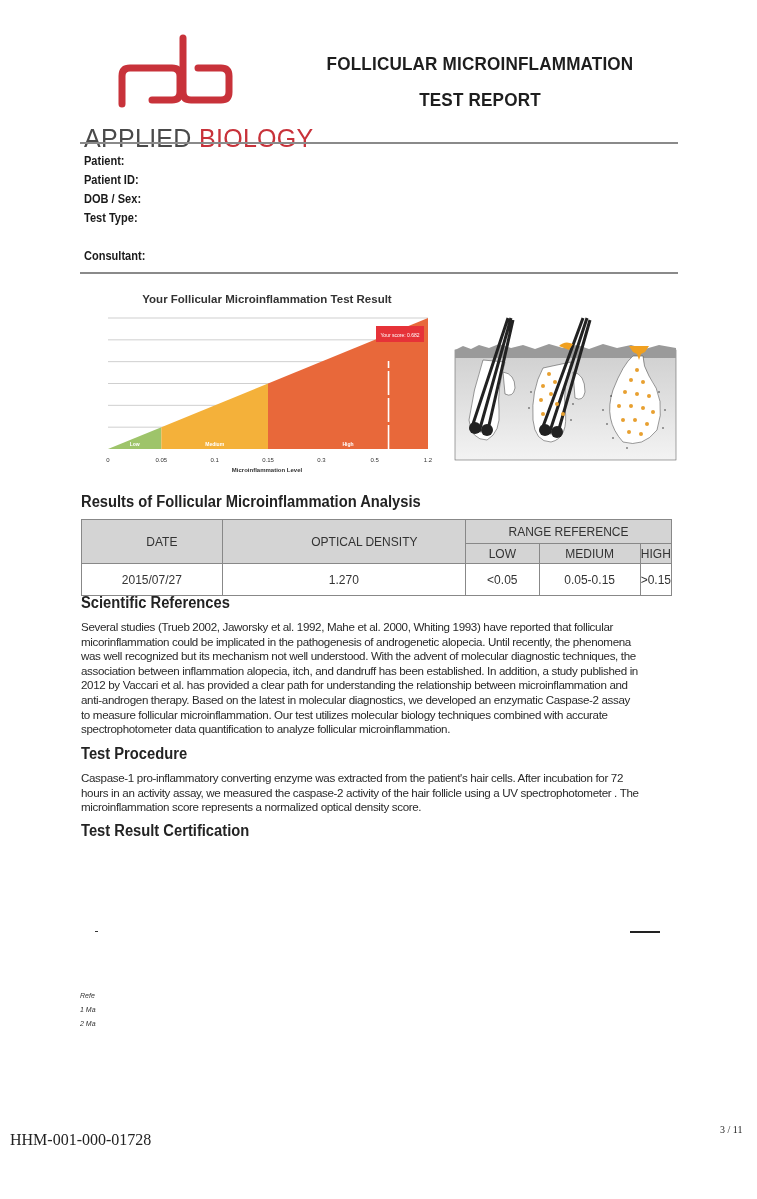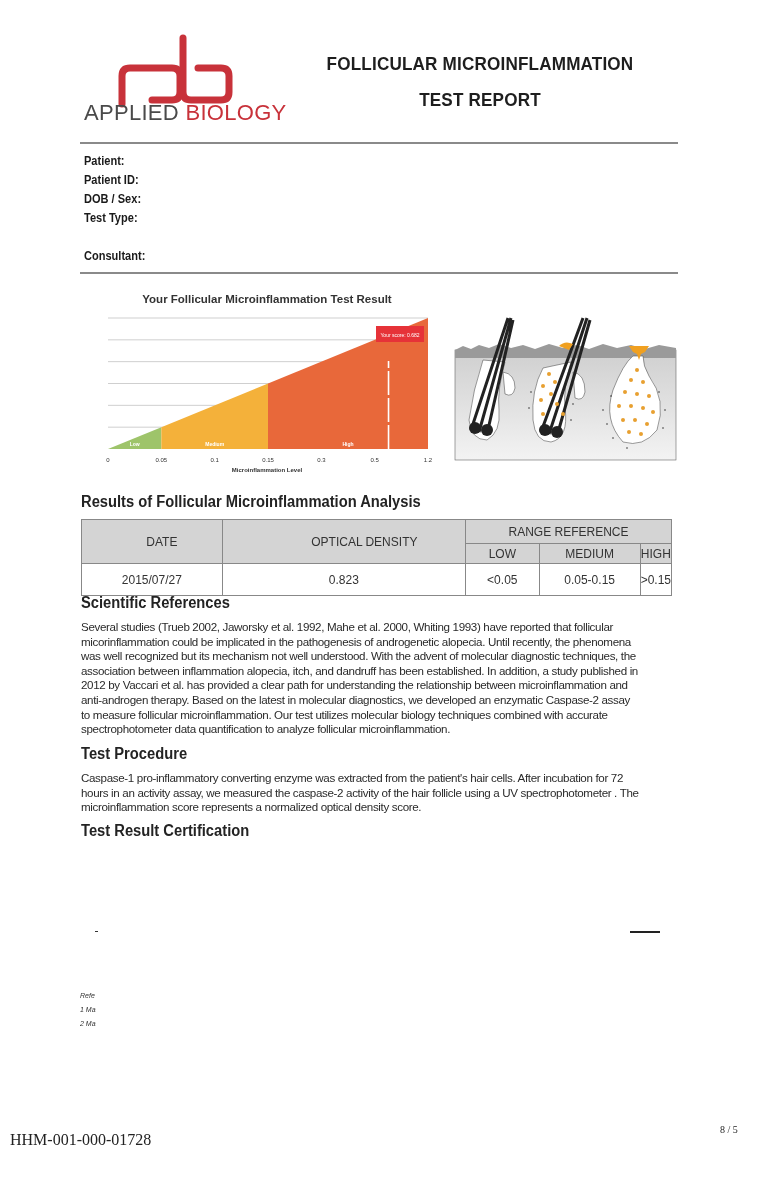--- a/index.html
+++ b/index.html
@@ -1,19 +1,19 @@
 <!DOCTYPE html>
 <html><head>
 <meta charset="utf-8">
 <style>
   html, body { margin: 0; padding: 0; background: #ffffff; }
   body { width: 757px; height: 1199px; position: relative; overflow: hidden; font-family: "Liberation Sans", sans-serif; color: #222; }
   .abs { position: absolute; }
   .logo { left: 80px; top: 32px; width: 200px; height: 100px; }
-  .logo-text { left: 84px; top: 100px; font-size: 22px; letter-spacing: 0.3px; white-space: nowrap; }
+  .logo-text { left: 84px; top: 124px; font-size: 25px; letter-spacing: 0.3px; white-space: nowrap; }
   .logo-text .a { color: #4a4a4a; }
   .logo-text .b { color: #c8323a; font-weight: normal; }
   .title { left: 300px; width: 360px; text-align: center; font-weight: bold; font-size: 19px; color: #1e1e1e; letter-spacing: 0.2px; transform: scaleX(0.9); }
   .t1 { top: 53px; }
   .t2 { top: 89px; }
   .hr { left: 80px; width: 598px; height: 2px; background: #8a8a8a; }
   .field { left: 84px; font-size: 12px; font-weight: bold; color: #1a1a1a; transform-origin: left; transform: scaleX(0.92); }
   .chart-svg { left: 95px; top: 285px; width: 345px; height: 195px; }
   .illus { left: 453px; top: 300px; width: 225px; height: 162px; }
   h2.sec { position: absolute; margin: 0; left: 81px; font-size: 16px; font-weight: bold; color: #232323; transform-origin: left; transform: scaleX(0.92); white-space: nowrap; }
@@ -164,21 +164,21 @@
     <td rowspan="2" style="width:213px;padding-left:41px;">OPTICAL DENSITY</td>
     <td colspan="3">RANGE REFERENCE</td>
   </tr>
   <tr class="hd" style="height:20px;">
     <td style="width:76px;">LOW</td>
     <td style="width:104px;">MEDIUM</td>
     <td>HIGH</td>
   </tr>
   <tr style="height:32px;">
     <td>2015/07/27</td>
-    <td>0.823</td>
+    <td>1.270</td>
     <td>&lt;0.05</td>
     <td>0.05-0.15</td>
     <td>&gt;0.15</td>
   </tr>
 </tbody>
   </table>
 
 <h2 class="sec" style="top:594px;">Scientific References</h2>
 <div class="para" style="top:620px;">
   <div>Several studies (Trueb 2002, Jaworsky et al. 1992, Mahe et al. 2000, Whiting 1993) have reported that follicular</div>
@@ -201,13 +201,13 @@
 <h2 class="sec" style="top:822px;">Test Result Certification</h2>
 
 <div class="abs" style="left:95px; top:931px; width:3px; height:1px; background:#333;"></div>
 <div class="abs" style="left:630px; top:931px; width:30px; height:1.5px; background:#222;"></div>
 
 <div class="abs ref-frag" style="top:992px;">Refe</div>
 <div class="abs ref-frag" style="top:1006px;">1 Ma</div>
 <div class="abs ref-frag" style="top:1020px;">2 Ma</div>
 
 <div class="abs footer-id">HHM-001-000-01728</div>
-<div class="abs footer-pg">8 / 5</div>
+<div class="abs footer-pg">3 / 11</div>
 
 </body></html>

